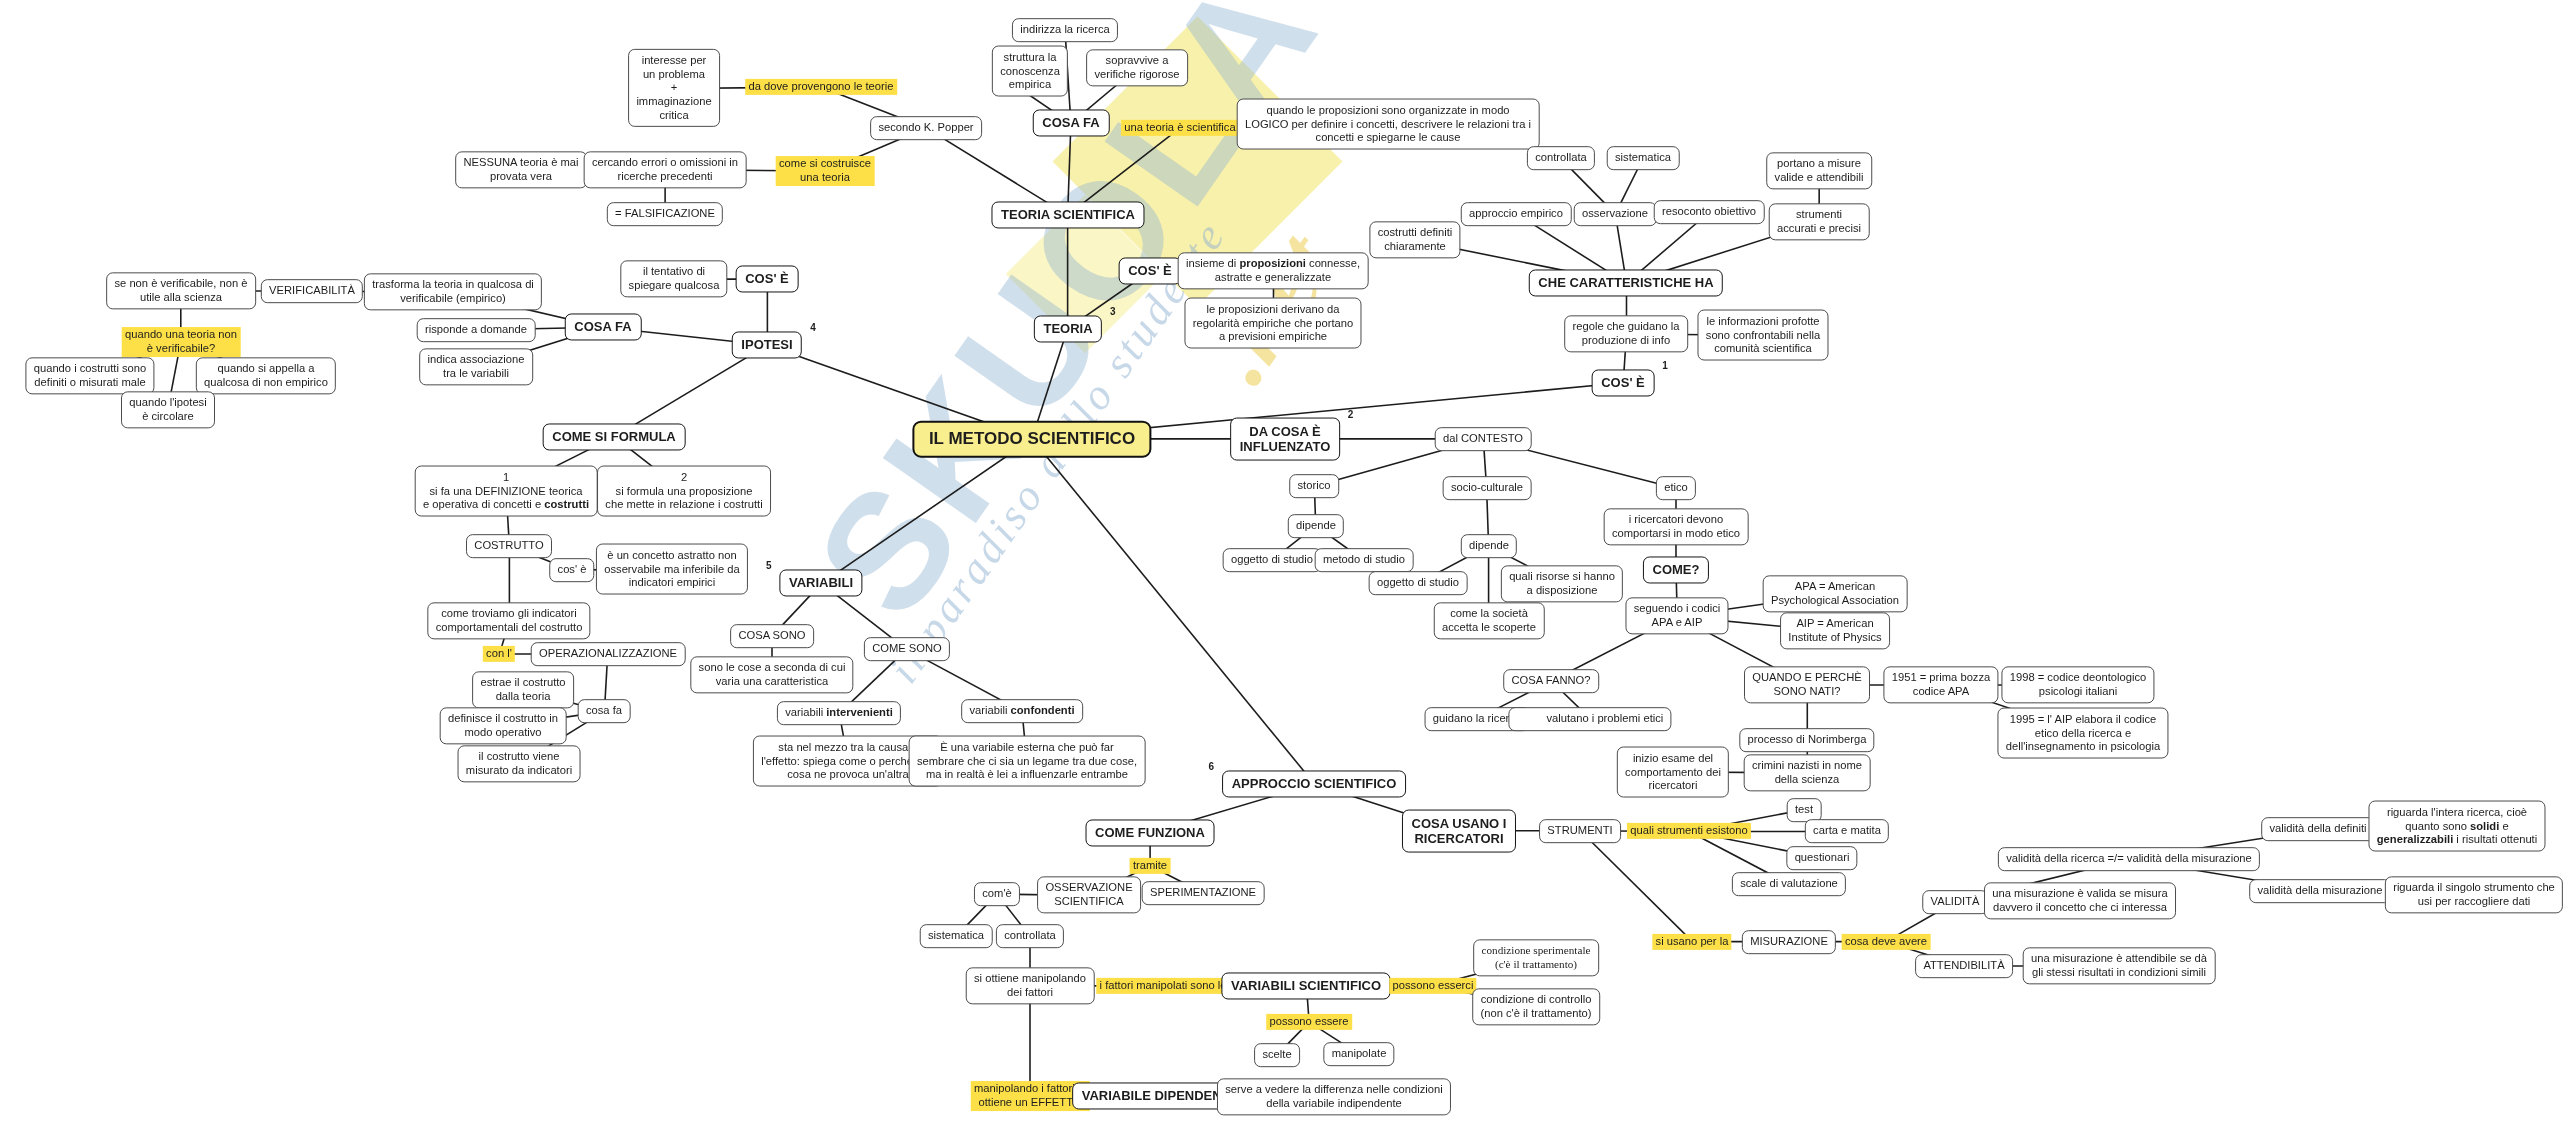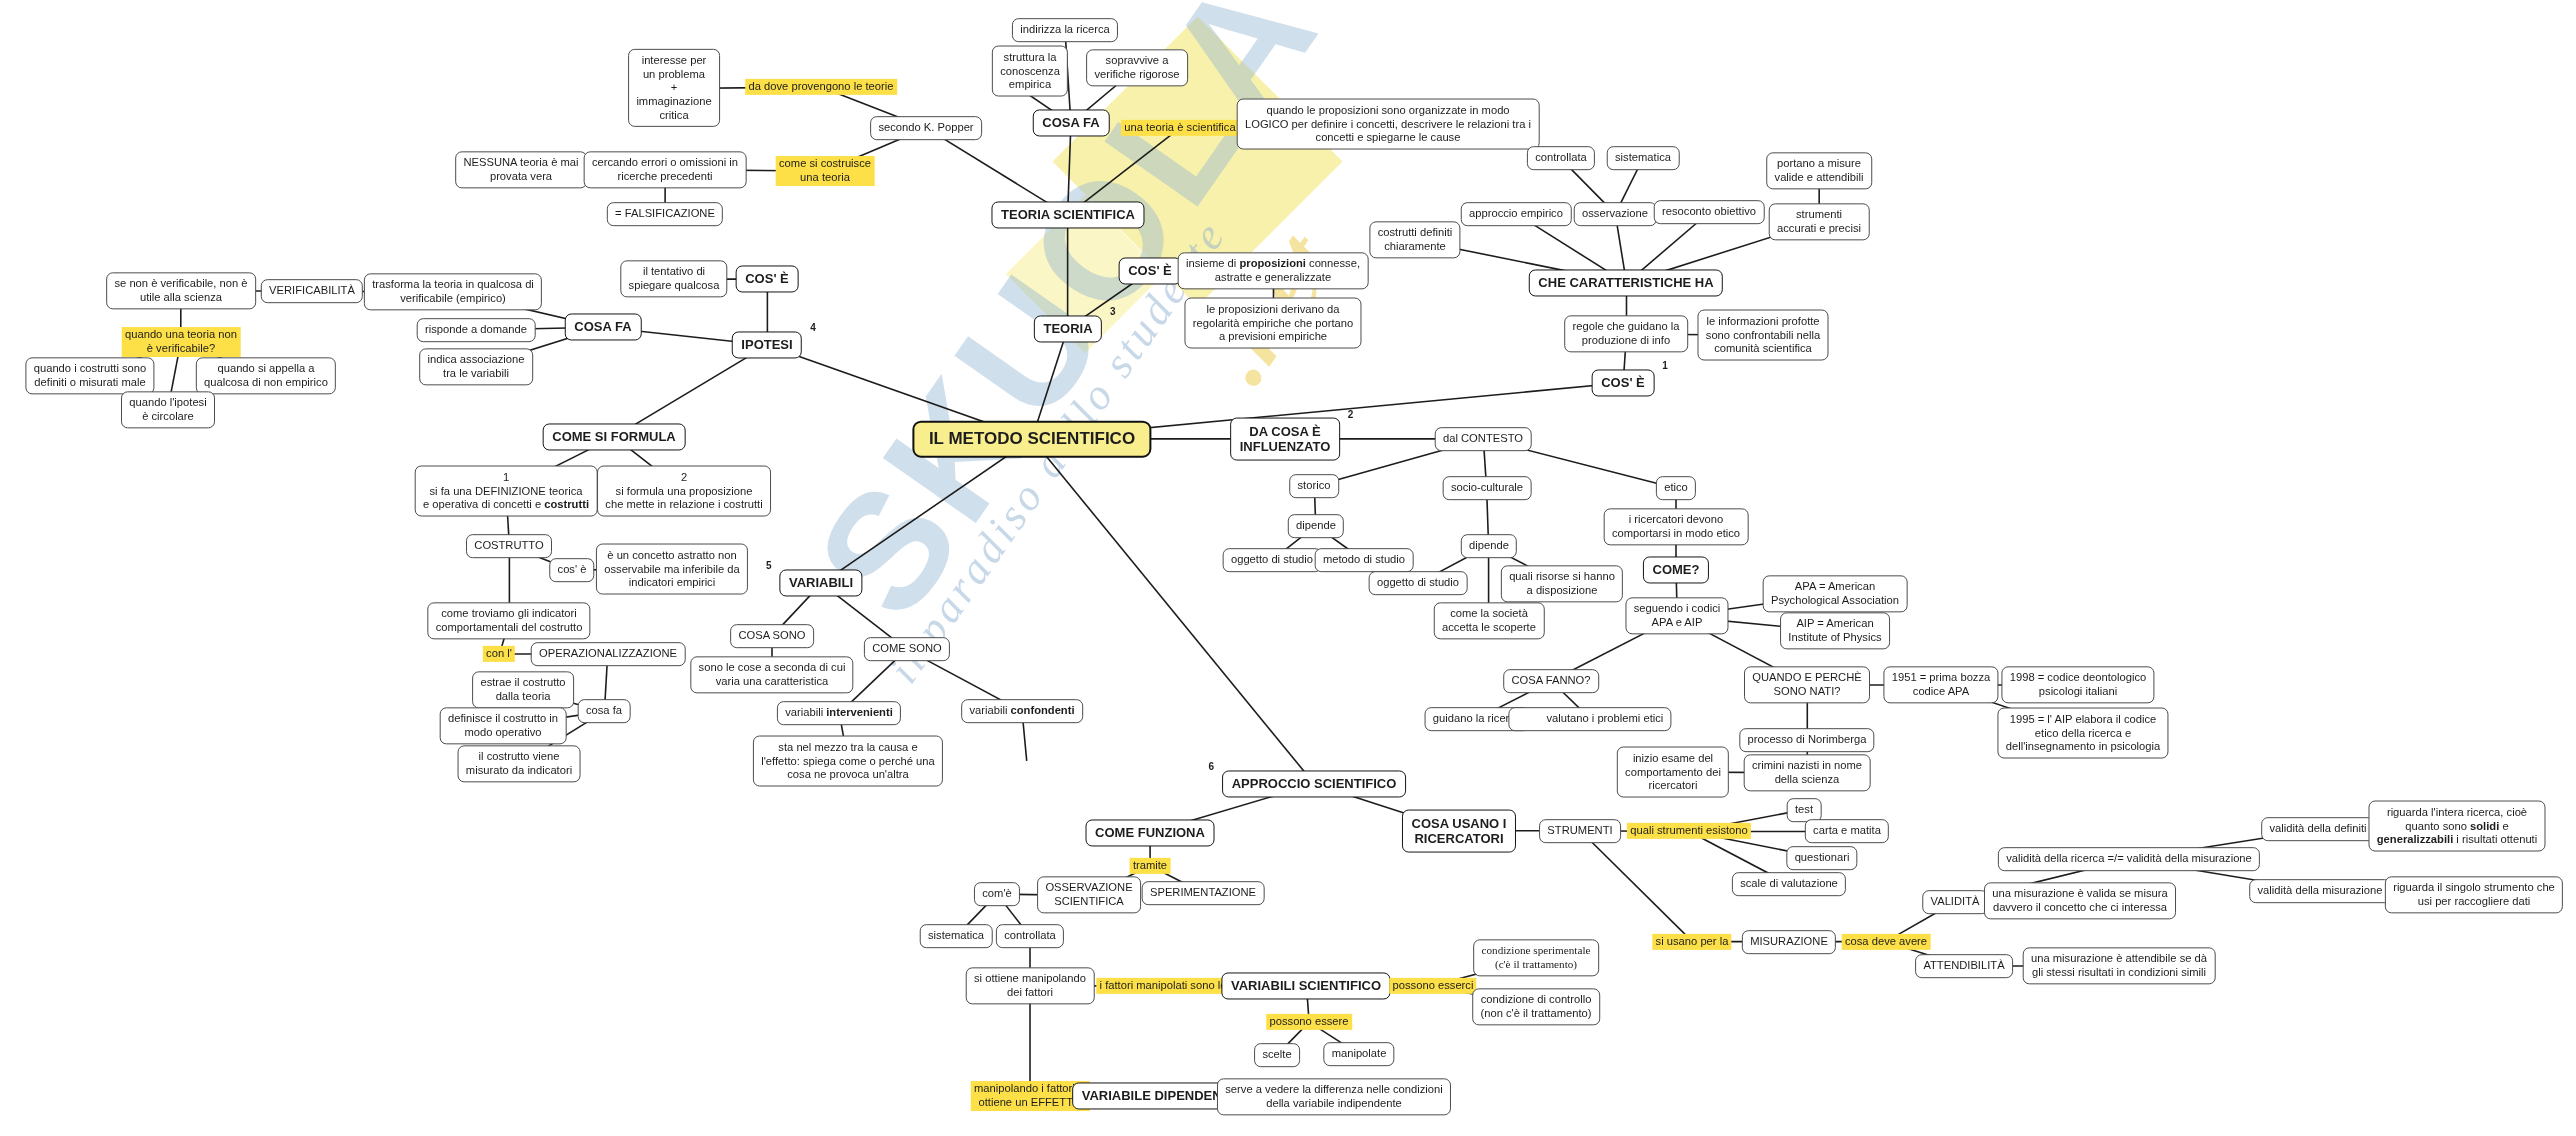--- a/index.html
+++ b/index.html
@@ -257,20 +257,21 @@
     <div class="node box" style="left: 604px; top: 711px;">cosa fa</div>
     <div class="node box" style="left: 503px; top: 726px;">definisce il costrutto in<br>modo operativo</div>
     <div class="node box" style="left: 519px; top: 764px;">il costrutto viene<br>misurato da indicatori</div>
     <div class="node topic" style="left: 821px; top: 583px;">VARIABILI<span class="sup left">5</span></div>
     <div class="node box" style="left: 772px; top: 636px;">COSA SONO</div>
     <div class="node box" style="left: 772px; top: 675px;">sono le cose a seconda di cui<br>varia una caratteristica</div>
     <div class="node box" style="left: 907px; top: 649px;">COME SONO</div>
     <div class="node box" style="left: 839px; top: 713px;">variabili <b>intervenienti</b></div>
     <div class="node box" style="left: 1022px; top: 711px;">variabili <b>confondenti</b></div>
     <div class="node box" style="left: 848px; top: 761px;">sta nel mezzo tra la causa e<br>l'effetto: spiega come o perché una<br>cosa ne provoca un'altra</div>
+    <div class="node box" style="left: 1027px; top: 761px;">È una variabile esterna che può far<br>sembrare che ci sia un legame tra due cose,<br>ma in realtà è lei a influenzarle entrambe</div>
     <div class="node topic" style="left: 1314px; top: 784px;">APPROCCIO SCIENTIFICO<span class="sup left">6</span></div>
     <div class="node topic" style="left: 1150px; top: 833px;">COME FUNZIONA</div>
     <div class="node plain" style="left: 1150px; top: 866px;">tramite</div>
     <div class="node box" style="left: 1089px; top: 895px;">OSSERVAZIONE<br>SCIENTIFICA</div>
     <div class="node box" style="left: 1203px; top: 893px;">SPERIMENTAZIONE</div>
     <div class="node box" style="left: 997px; top: 894px;">com'è</div>
     <div class="node box" style="left: 956px; top: 936px;">sistematica</div>
     <div class="node box" style="left: 1030px; top: 936px;">controllata</div>
     <div class="node box" style="left: 1030px; top: 986px;">si ottiene manipolando<br>dei fattori</div>
     <div class="node plain" style="left: 1163px; top: 986px;">i fattori manipolati sono le</div>

